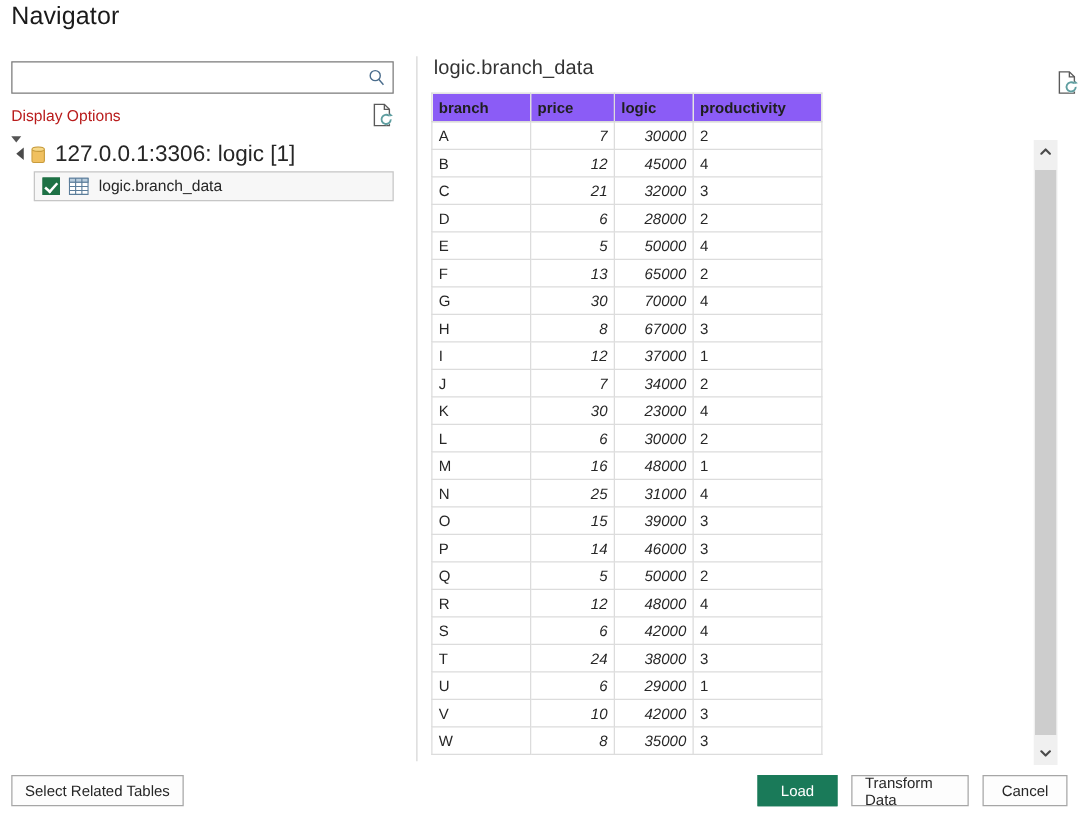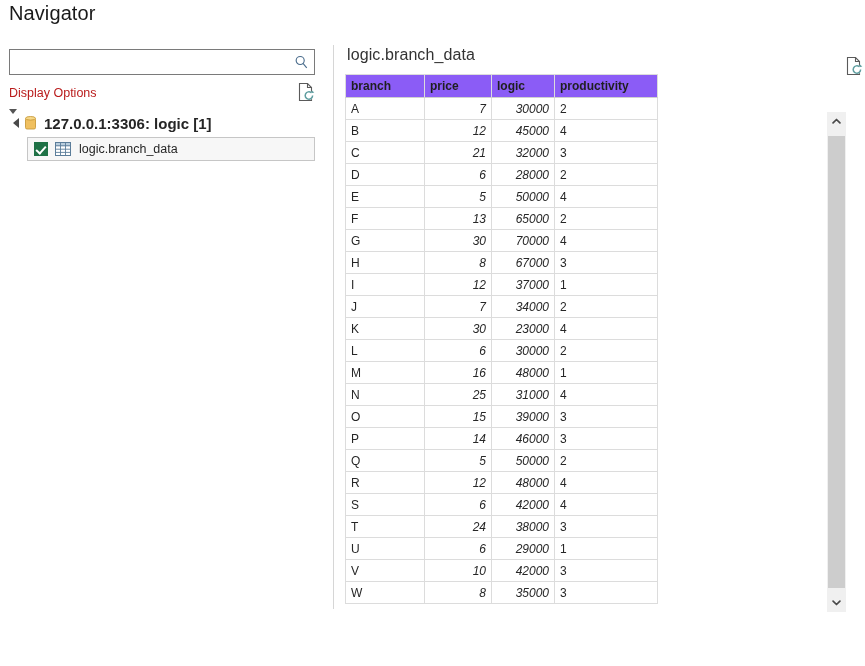--- a/index.html
+++ b/index.html
@@ -48,21 +48,21 @@
     width: 0; height: 0; border-left: 4px solid transparent;
     border-right: 4px solid transparent; border-top: 5px solid #555;
     margin-top: 2px;
   }
   .refresh-left { position: absolute; left: 297px; top: 38px; width: 18px; height: 20px; }
 
   
   .tree { position: absolute; left: 9px; top: 68px; width: 306px; }
   .tree-row-server {
     display: flex; align-items: center; height: 22px;
-    padding-left: 4px; font-size: 15px; color: #262626; font-weight: bold;
+    padding-left: 4px; font-size: 18px; color: #262626;
   }
   .tri-expand {
     width: 0; height: 0;
     border-top: 5px solid transparent; border-bottom: 5px solid transparent;
     border-right: 6px solid #4a4a4a;
     margin-right: 6px;
   }
   .db-icon { width: 11px; height: 15px; margin-right: 8px; }
   .tree-row-table {
     display: flex; align-items: center; height: 24px;
@@ -386,14 +386,20 @@
       </svg>
     </div>
     <div class="sb-thumb"></div>
     <div class="sb-btn down">
       <svg class="chev" viewBox="0 0 10 10">
         <path d="M1.2 3.4 L5 7.2 L8.8 3.4" fill="none" stroke="#4a4a4a" stroke-width="1.9" stroke-linecap="round" stroke-linejoin="round"></path>
       </svg>
     </div>
   </div>
 
+  <div class="footer">
+    <div class="btn btn-select-related">Select Related Tables</div>
+    <div class="btn btn-load">Load</div>
+    <div class="btn btn-transform">Transform Data</div>
+    <div class="btn btn-cancel">Cancel</div>
+  </div>
 
 </div>
 
 </body></html>

